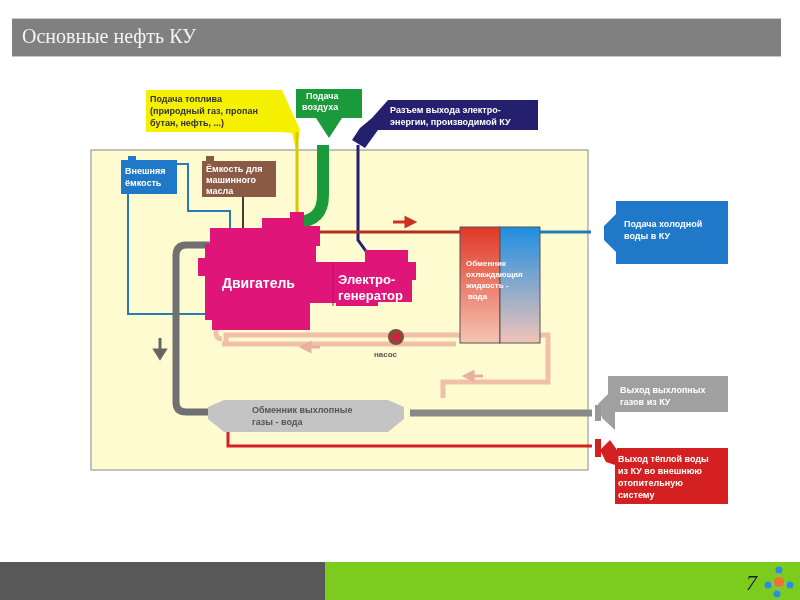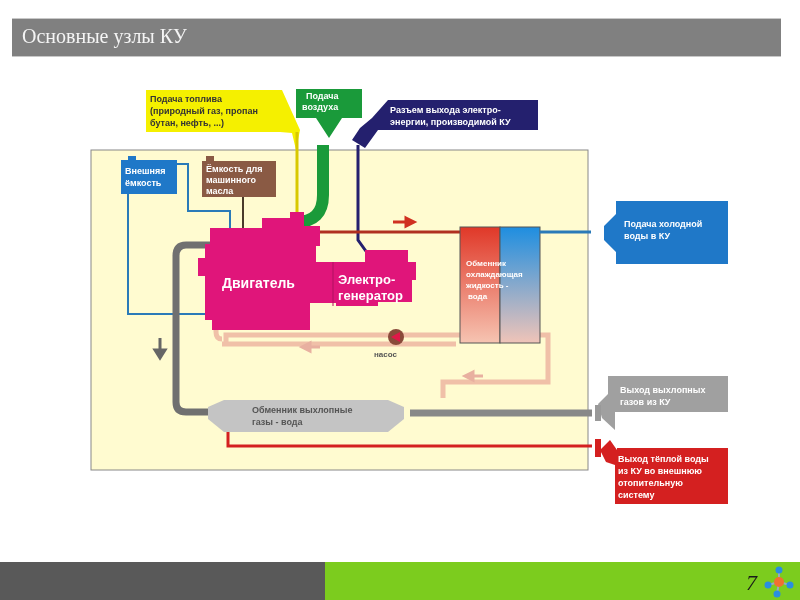--- a/index.html
+++ b/index.html
@@ -10,21 +10,21 @@
     .footer-right { position: absolute; left: 325px; top: 562px; width: 475px; height: 38px; background: #7ccc1e; }
     .page-num { position: absolute; left: 746px; top: 570px; font-family: "Liberation Serif", serif; font-style: italic; font-size: 22px; color: #1a1a1a; }
     .logo { position: absolute; left: 762px; top: 565px; width: 34px; height: 34px; }
     svg.diagram { position: absolute; left: 0; top: 0; }
     .lbl { font-family: "Liberation Sans", sans-serif; font-weight: bold; }
   </style>
 </head>
 <body>
 
 <div class="title-bar">
-  <span class="title-text">Основные узлы КУ</span>
+  <span class="title-text">Основные нефть КУ</span>
 </div>
 
 <svg class="diagram" width="800" height="600" viewBox="0 0 800 600">
   <defs>
     <linearGradient id="redGrad" x1="0" y1="0" x2="0" y2="1">
       <stop offset="0" stop-color="#e03828"></stop>
       <stop offset="1" stop-color="#f6c4b2"></stop>
     </linearGradient>
     <linearGradient id="blueGrad" x1="0" y1="0" x2="0" y2="1">
       <stop offset="0" stop-color="#1e8ee0"></stop>

